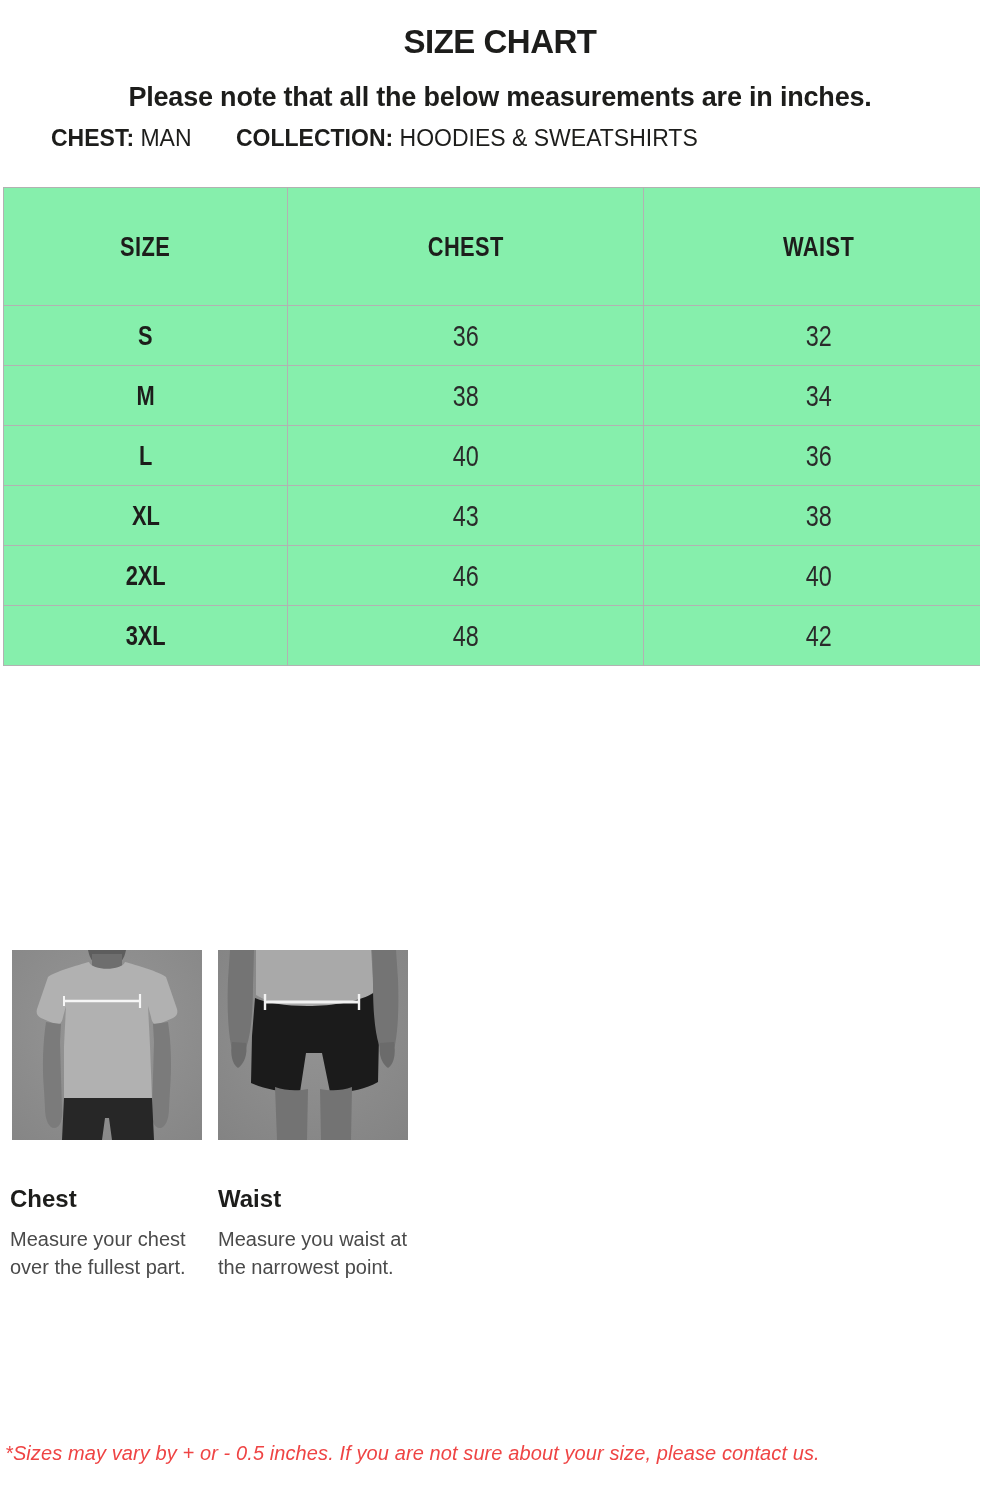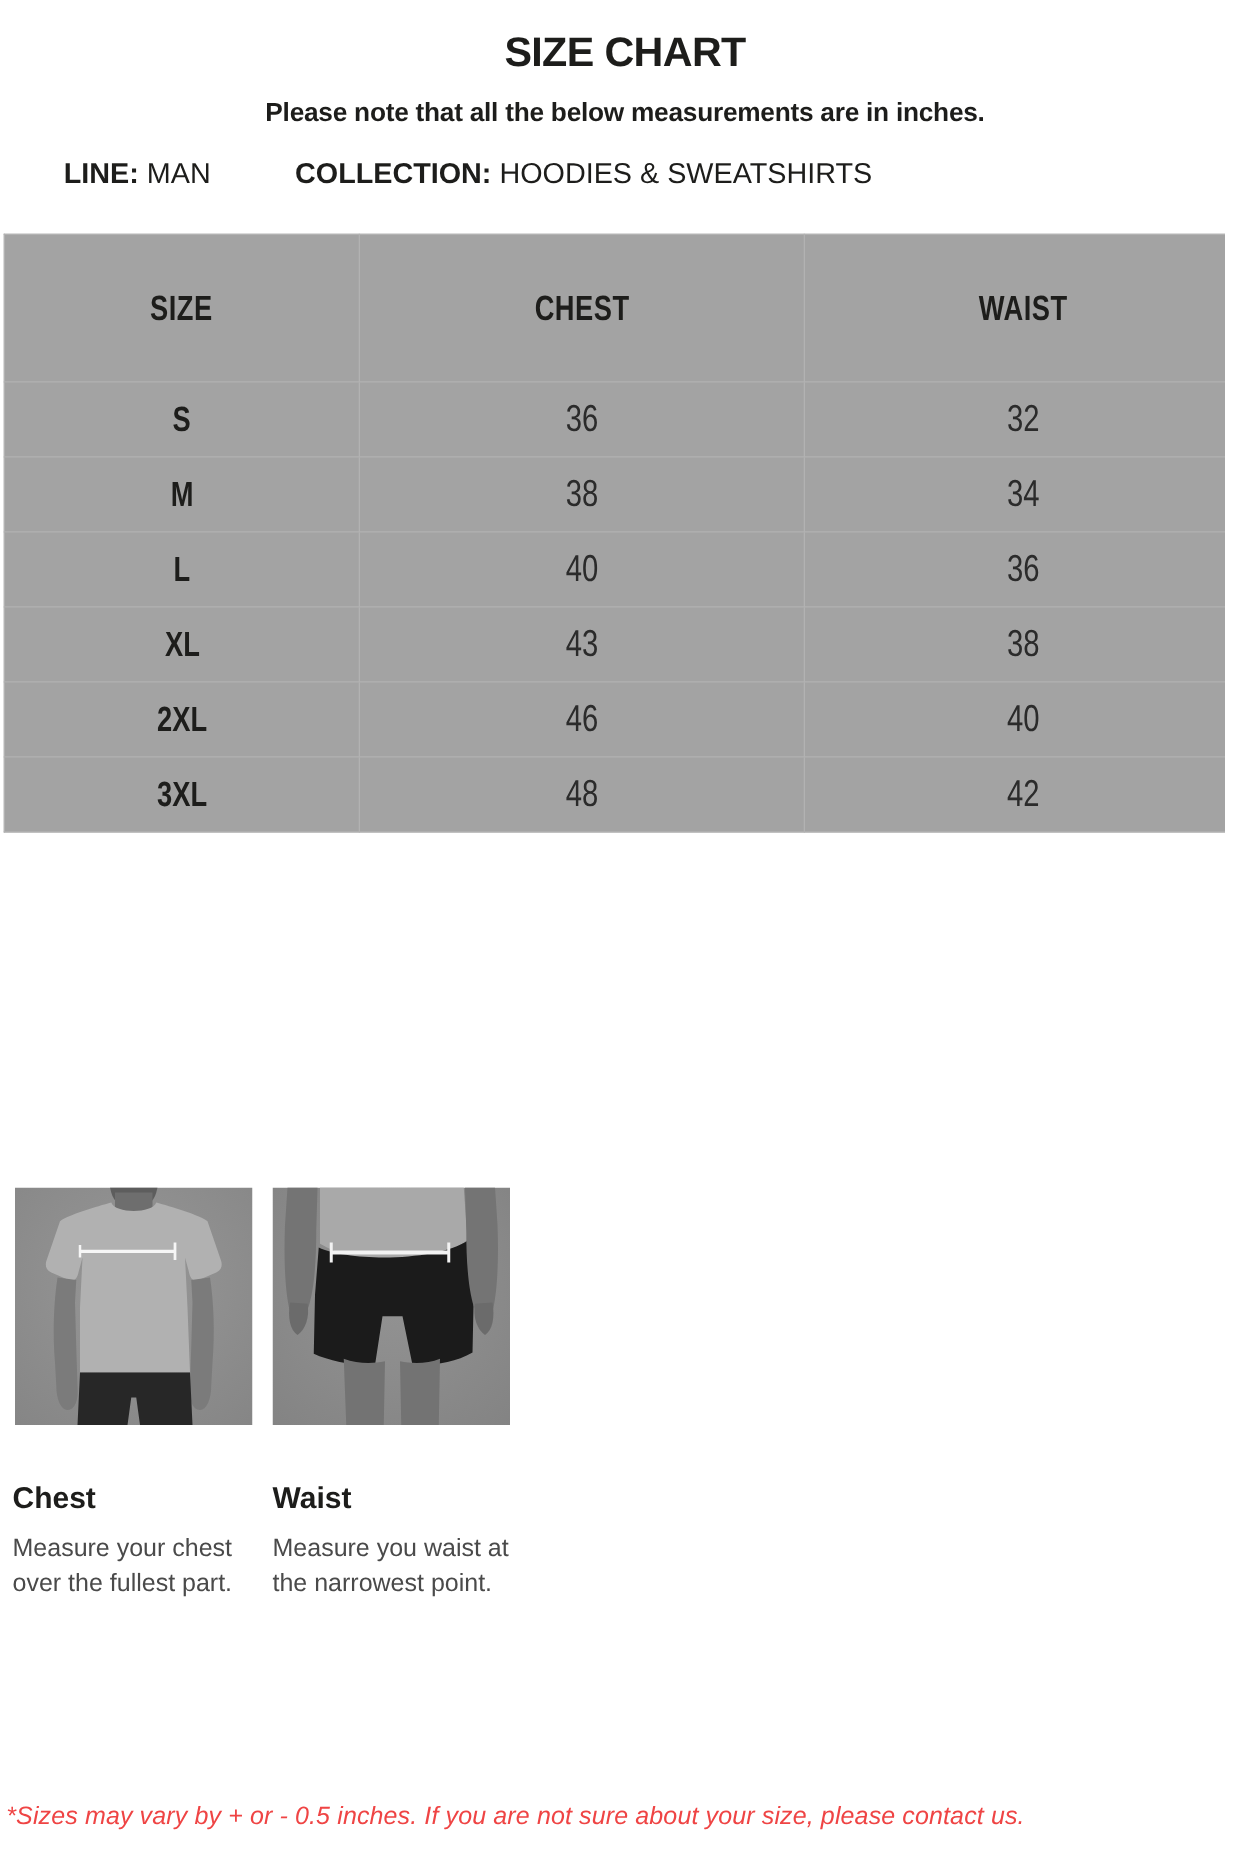--- a/index.html
+++ b/index.html
@@ -2,28 +2,28 @@
 <html><head>
 <meta charset="utf-8">
 <style>
   html,body{margin:0;padding:0;background:#ffffff;}
   body{font-family:"Liberation Sans", sans-serif;color:#1d1d1b;}
   .page{position:relative;width:980px;height:1500px;background:#ffffff;overflow:hidden;}
 
   .page-title{position:absolute;top:0px;left:0;width:1000px;text-align:center;
     font-size:33px;font-weight:800;letter-spacing:-0.5px;line-height:40px;}
   .subtitle{position:absolute;top:55px;left:0;width:1000px;text-align:center;
-    font-size:21px;font-weight:700;letter-spacing:-0.2px;line-height:30px;}
+    font-size:27px;font-weight:700;letter-spacing:-0.2px;line-height:30px;}
 
   .meta-line{position:absolute;top:123px;left:51px;font-size:23px;line-height:30px;white-space:nowrap;}
   .meta-collection{position:absolute;top:123px;left:236px;font-size:23px;line-height:30px;white-space:nowrap;text-align:right;}
   .bold{font-weight:700;}
 
   table.size-table{position:absolute;top:187px;left:3px;width:991px;
-    border-collapse:collapse;table-layout:fixed;background:#a3a3a3;}
+    border-collapse:collapse;table-layout:fixed;background:#86efac;}
   table.size-table th,table.size-table td{
     border:1px solid #b2b2b2;text-align:center;vertical-align:middle;padding:0;}
   table.size-table thead tr{height:118px;}
   table.size-table tbody tr{height:60px;}
   .cond{display:inline-block;transform:scaleX(0.78);transform-origin:center center;white-space:nowrap;}
   th .cond{font-size:28px;font-weight:700;letter-spacing:0.5px;color:#1d1d1b;}
   .size-label{font-size:28px;font-weight:700;color:#1d1d1b;}
   .num{font-size:30px;font-weight:400;color:#2b2b2b;}
 
   .measure-heading{position:absolute;top:892px;left:9px;font-size:24px;font-weight:700;letter-spacing:-0.2px;}
@@ -42,21 +42,21 @@
 </style>
 </head>
 <body>
 
 <div class="page">
 
   <h1 class="page-title">SIZE CHART</h1>
   <p class="subtitle">Please note that all the below measurements are in inches.</p>
 
   <div class="meta-line">
-    <span class="bold">LINE:</span>
+    <span class="bold">CHEST:</span>
     <span>MAN</span>
   </div>
   <div class="meta-collection">
     <span class="bold">COLLECTION:</span>
     <span>HOODIES &amp; SWEATSHIRTS</span>
   </div>
 
   <table class="size-table">
     <colgroup>
         <col style="width:284px">

